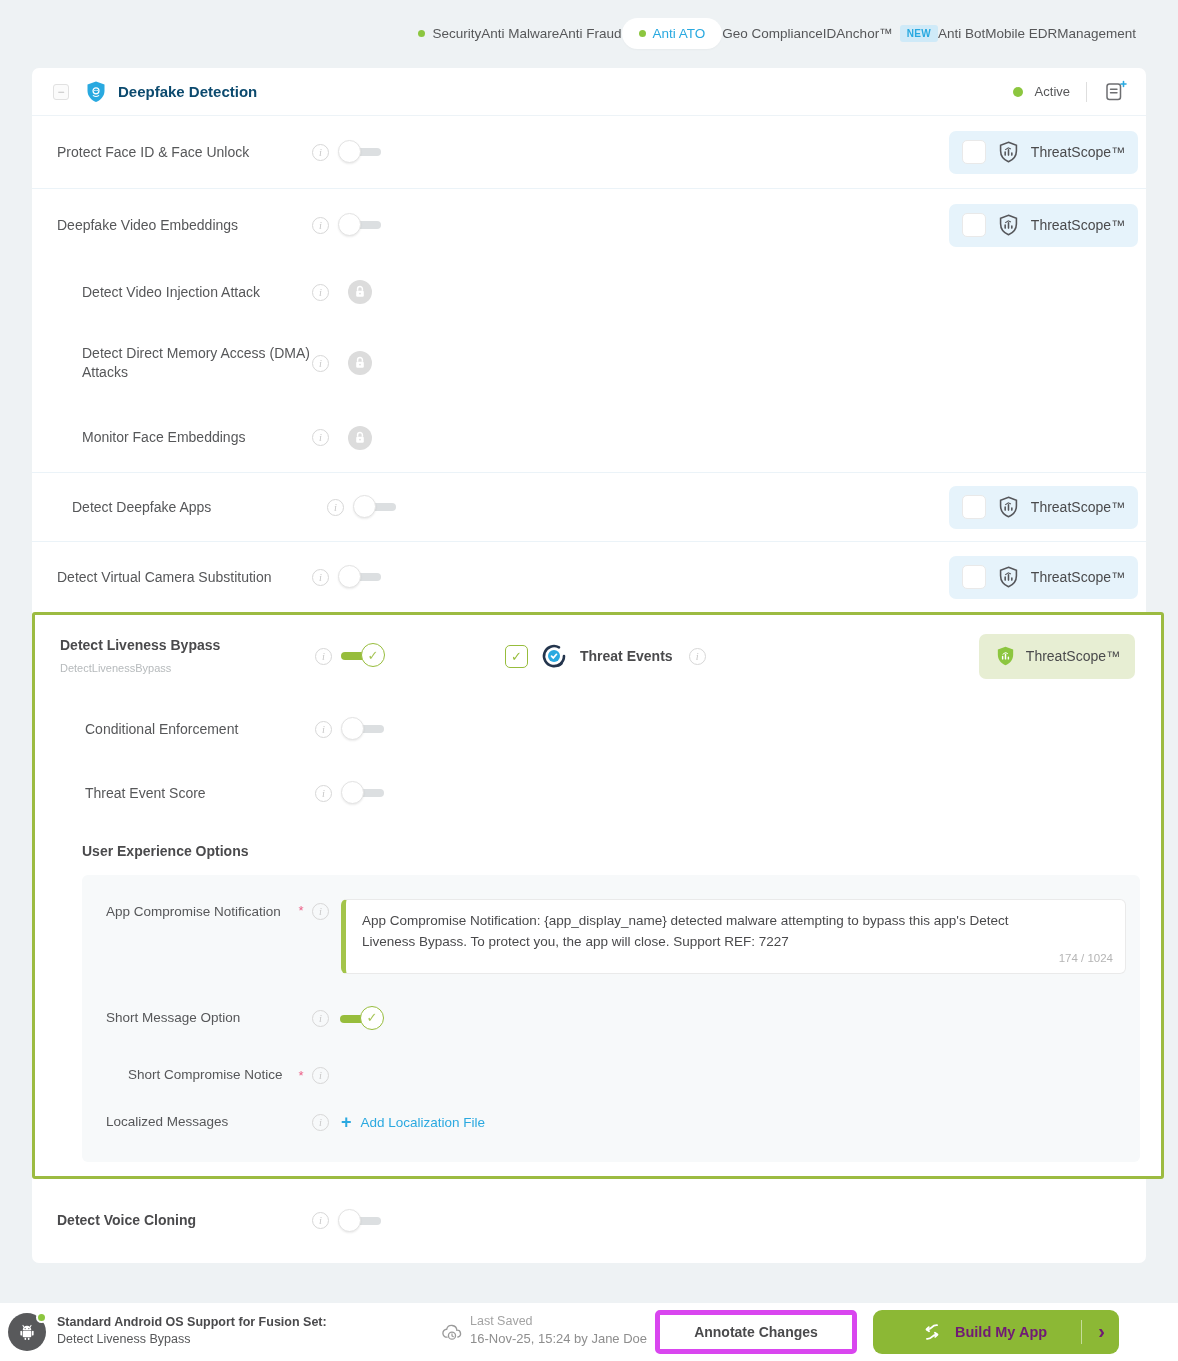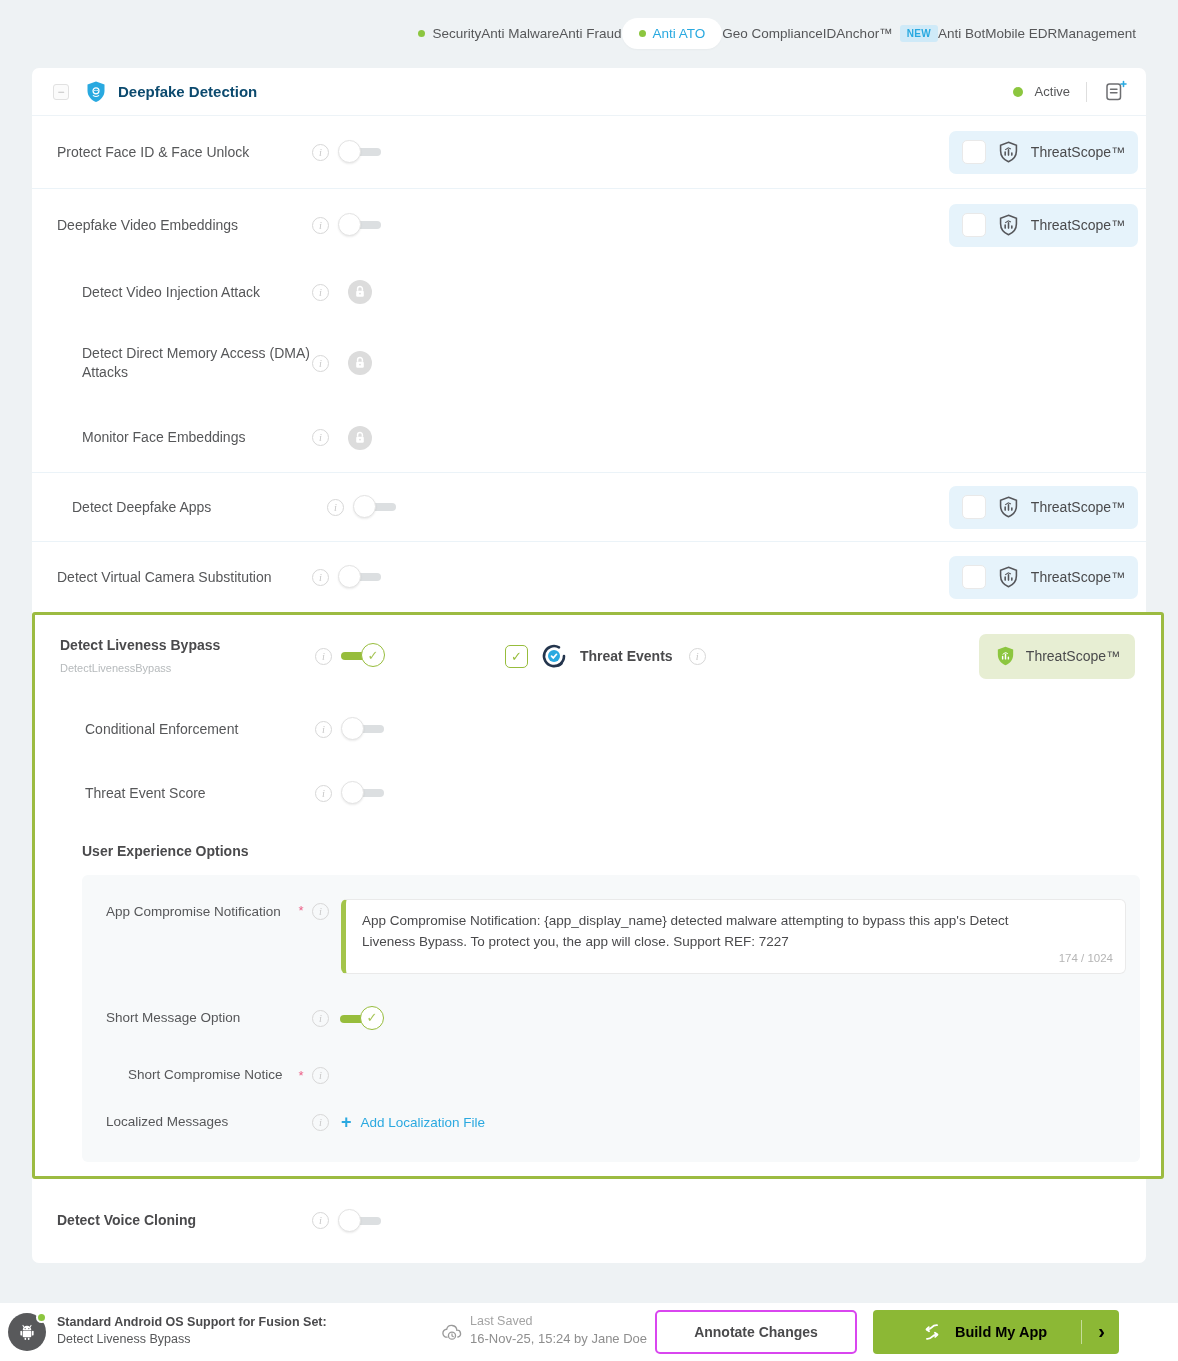--- a/index.html
+++ b/index.html
@@ -98,24 +98,24 @@
   .footer { position:absolute; left:0; bottom:0; width:1178px; height:58px; background:#fff; }
   .avatar { position:absolute; left:8px; top:10px; width:38px; height:38px; border-radius:50%; background:#58595b;
     display:flex; align-items:center; justify-content:center; }
   .avatar .adot { position:absolute; right:-1px; top:-1px; width:11px; height:11px; border-radius:50%;
     background:#8cc63f; border:2px solid #fff; }
   .fs-title { position:absolute; left:57px; top:12px; font-size:12.5px; font-weight:bold; color:#4a4a4c; }
   .fs-sub { position:absolute; left:57px; top:29px; font-size:12.5px; color:#565759; }
   .cloud { position:absolute; left:440px; top:17px; }
   .saved-label { position:absolute; left:470px; top:11px; font-size:12.5px; color:#a3a3a3; }
   .saved-value { position:absolute; left:470px; top:28px; font-size:13px; color:#8e8e8e; }
-  .annotate-btn { position:absolute; left:655px; top:7px; width:202px; height:44px; background:#fff; border:2px solid #d946ef;
+  .annotate-btn { position:absolute; left:655px; top:7px; width:202px; height:44px; background:#fff; border:5px solid #d946ef;
     border-radius:5px; font-size:14px; font-weight:bold; color:#4a4a4c; display:flex; align-items:center; justify-content:center; cursor:pointer; }
-  .build-btn { position:absolute; left:873px; top:7px; width:246px; height:44px; background:#8cb835; border-radius:4px;
-    color:#000000; display:flex; align-items:center; cursor:pointer; padding:0 14px 0 0; }
+  .build-btn { position:absolute; left:873px; top:7px; width:246px; height:44px; background:#8cb835; border-radius:9px;
+    color:#701a75; display:flex; align-items:center; cursor:pointer; padding:0 14px 0 0; }
   .build-btn svg { margin:0 12px 0 48px; }
   .build-btn .blabel { font-size:14.5px; font-weight:bold; }
   .bdiv { width:1px; height:24px; background:rgba(255,255,255,.5); margin-left:auto; margin-right:16px; }
   .chev { font-size:20px; font-weight:bold; line-height:1; padding-bottom:3px; }
 </style>
 </head>
 <body>
 
 <div class="nav">
   <div class="tab">

